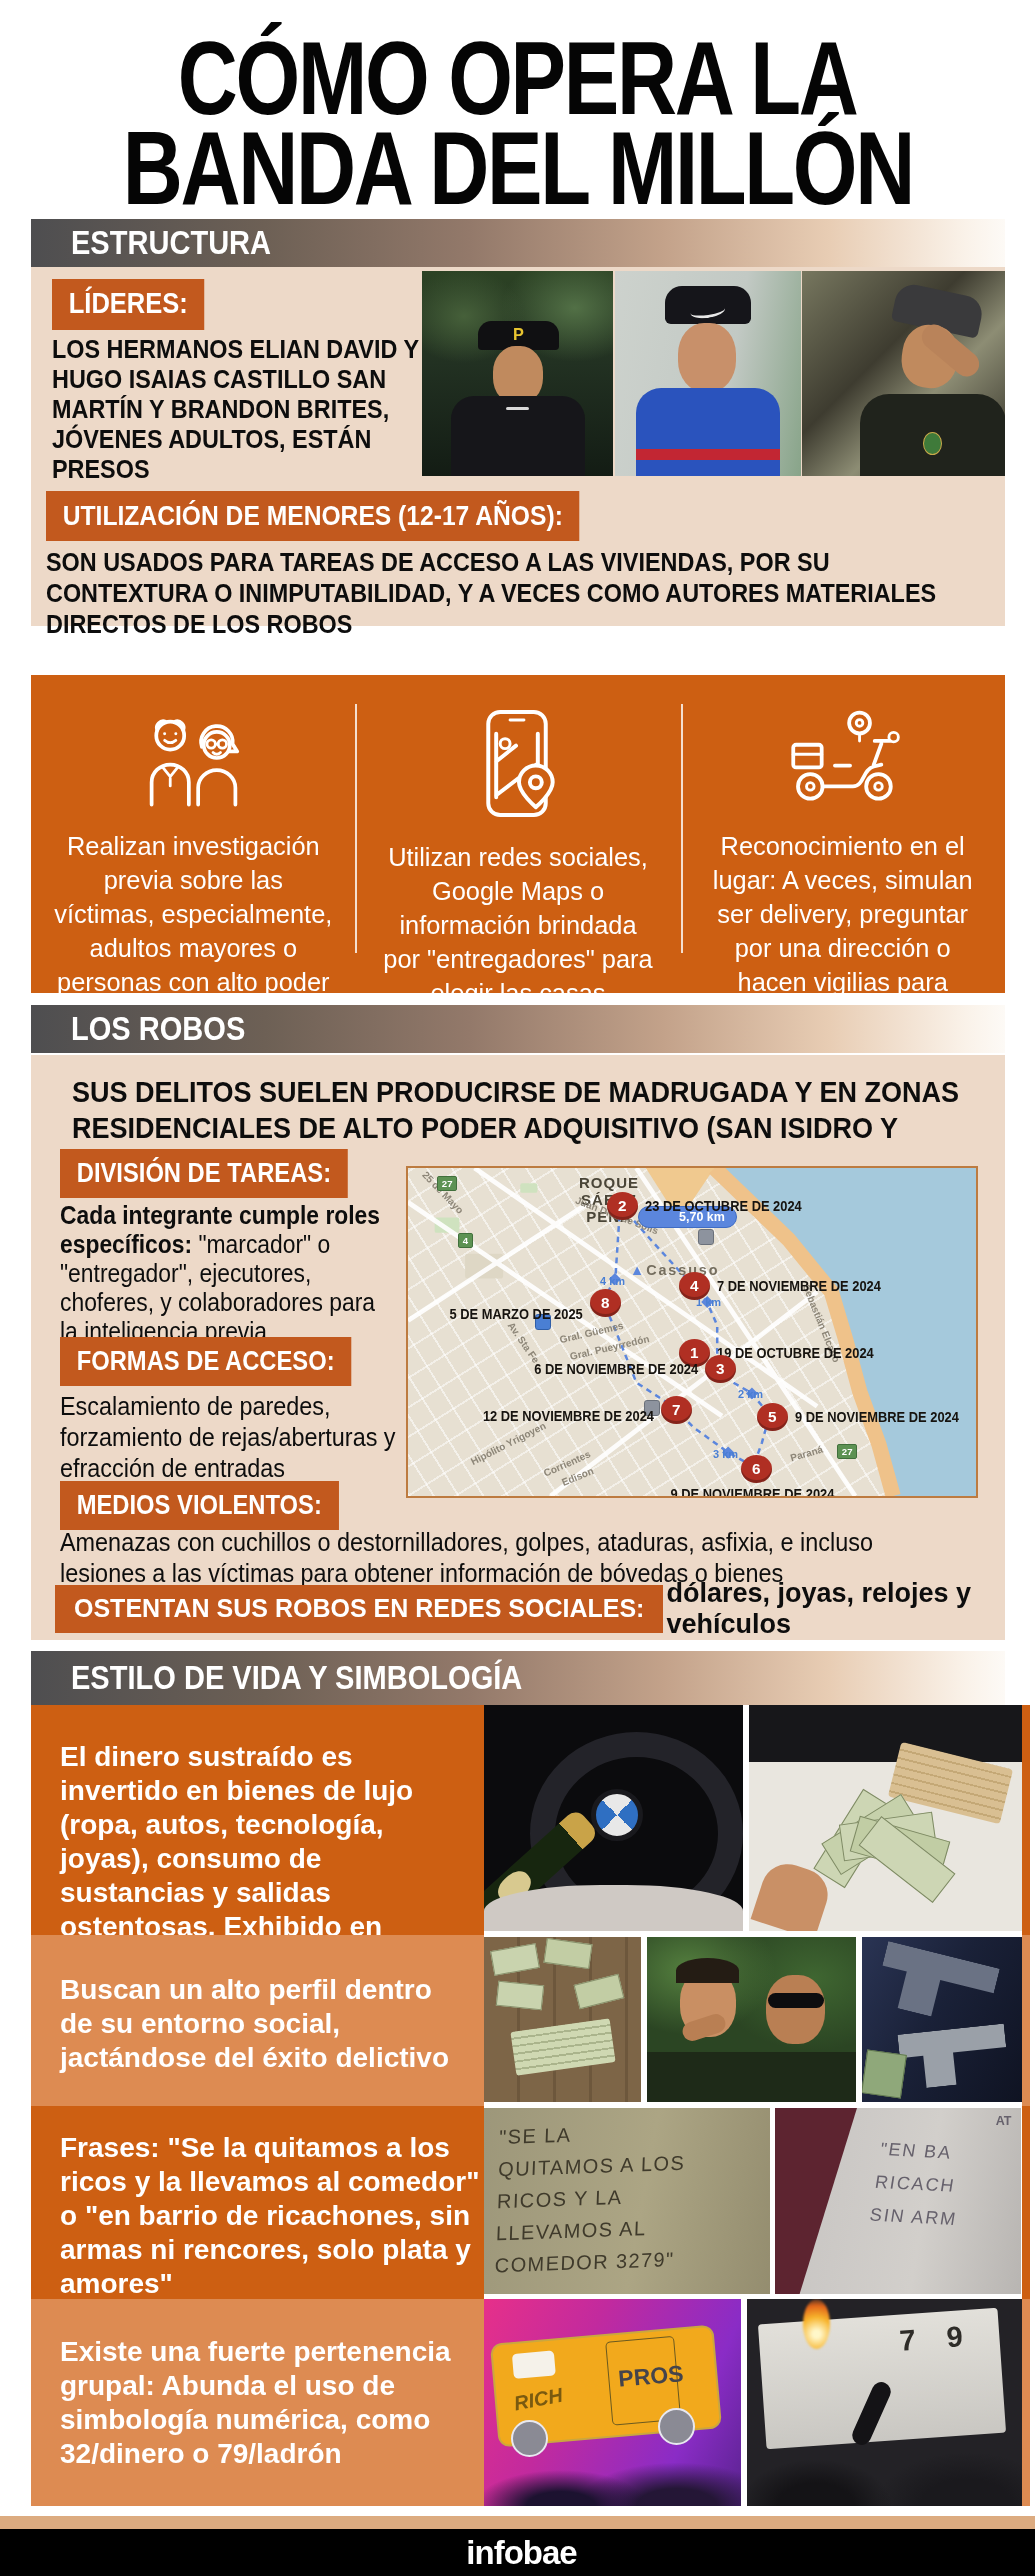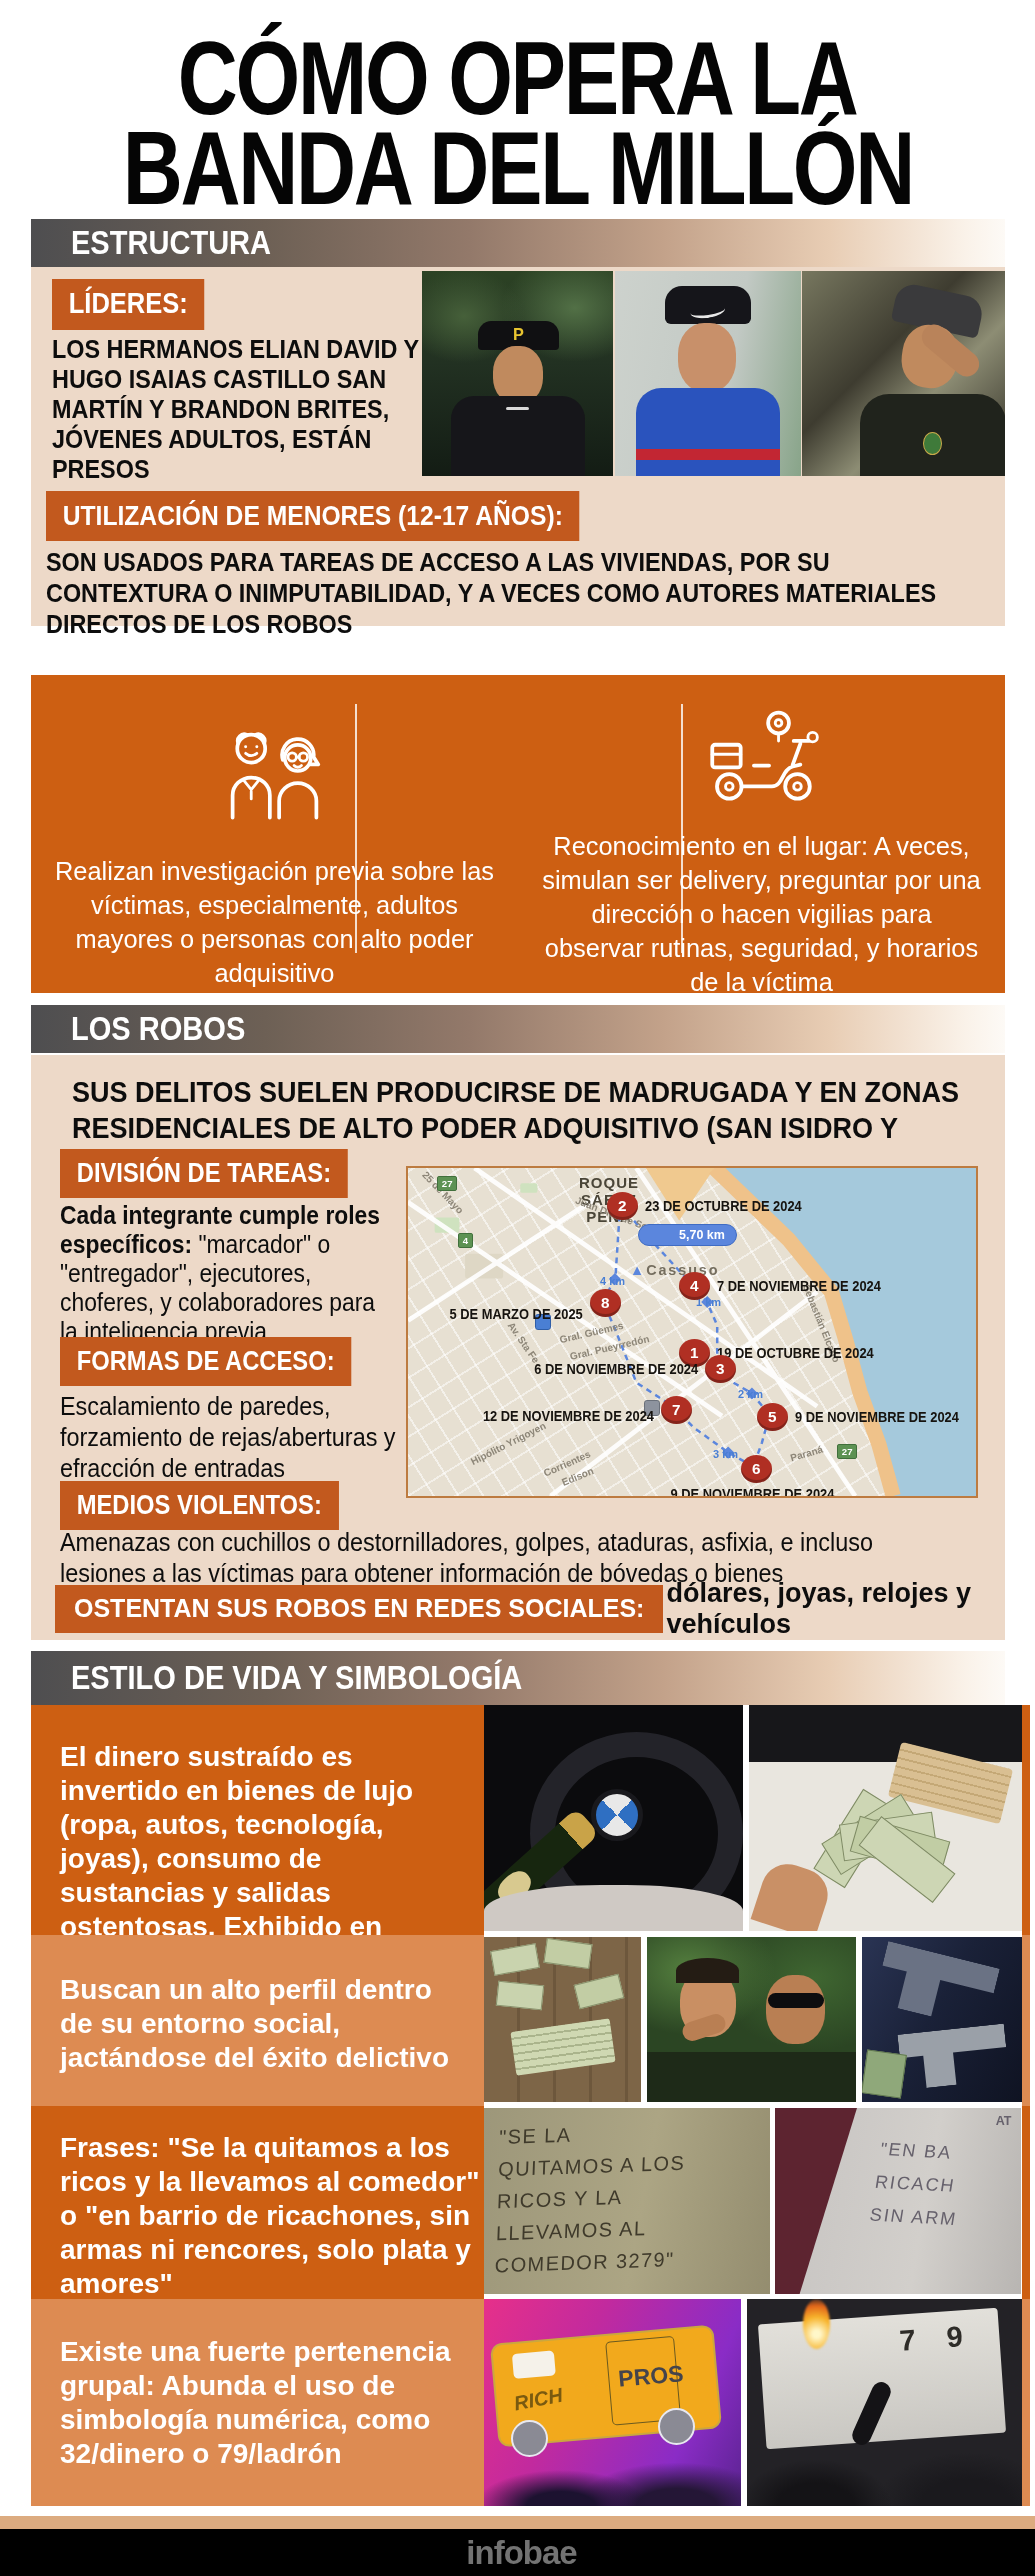--- a/index.html
+++ b/index.html
@@ -80,21 +80,21 @@
   .ph-note2{background:linear-gradient(100deg,#c6c3c1 0%,#d2cfcb 60%,#b8b5b2 100%);}
   .ph-truck{background:linear-gradient(115deg,#e6308a 0%,#c22a9e 35%,#8a2cc6 75%,#5a2390 100%);}
   .ph-79{background:#232226;}
   .hand1{font-size:20px;line-height:32px;color:#3f3a2b;transform:rotate(-2deg) skewX(-4deg);
          letter-spacing:1.4px;font-weight:500;white-space:pre-line;}
   .hand2{font-size:18px;line-height:33px;color:#66616c;transform:rotate(3deg) skewX(-6deg);
          letter-spacing:1.9px;white-space:pre-line;}
 
   .tanbar{left:0;top:2516px;width:1035px;height:13.4px;background:#dcab80;}
   .footer{left:0;top:2529px;width:1035px;height:47px;background:#000;display:flex;align-items:center;justify-content:center;}
-  .footer .logo{color:#737373;font-size:33px;font-weight:700;letter-spacing:-1px;margin-left:8px;}
+  .footer .logo{color:#ffffff;font-size:33px;font-weight:700;letter-spacing:-1px;margin-left:8px;}
 </style>
 </head>
 <body>
 
 <div class="page">
 
   <div class="abs hdr" style="top:219px;">
     <span class="sqz1">ESTRUCTURA</span>
   </div>
 
@@ -150,20 +150,33 @@
           <circle cx="84" cy="37" r="4.5" stroke-width="3"></circle>
             <circle cx="96" cy="37" r="4.5" stroke-width="3"></circle>
             <path d="M88.5 37 h3" stroke-width="3"></path>
           <path d="M86 46 q4 4 8 0" stroke-width="3"></path>
           <path d="M70 102 V84 a20 19 0 0 1 40 0 V102"></path>
         </svg>
       </div>
       <div class="ictext">Realizan investigación previa sobre las víctimas, especialmente, adultos mayores o personas con alto poder adquisitivo</div>
     </div>
     <div class="vdiv" style="left:324px;"></div>
+    <div class="icol">
+      <div class="icoslot">
+        <svg width="92" height="111" viewBox="0 0 92 112" fill="none" stroke="#fff" stroke-width="4" stroke-linecap="round" stroke-linejoin="round">
+          <rect x="16" y="4" width="58" height="104" rx="12"></rect>
+          <path d="M38 12 h14" stroke-width="3"></path>
+          <path d="M24 26 v64 M66 26 v38 M24 88 l42 -32 M24 54 l20 -16"></path>
+          <circle cx="33" cy="36" r="5" stroke-width="3"></circle>
+          <path d="M64 58 a17 17 0 0 1 17 17 c0 11 -17 25 -17 25 s-17 -14 -17 -25 a17 17 0 0 1 17 -17 z" fill="#cd5f12"></path>
+          <circle cx="64" cy="75" r="6"></circle>
+        </svg>
+      </div>
+      <div class="ictext">Utilizan redes sociales, Google Maps o información brindada por "entregadores" para elegir las casas</div>
+    </div>
     <div class="vdiv" style="left:650px;"></div>
     <div class="icol">
       <div class="icoslot">
         <svg width="125" height="100" viewBox="0 0 132 104" fill="none" stroke="#fff" stroke-width="4" stroke-linecap="round" stroke-linejoin="round">
           <circle cx="32" cy="82" r="13"></circle>
             <circle cx="32" cy="82" r="4" stroke-width="3"></circle>
           <circle cx="104" cy="82" r="13"></circle>
             <circle cx="104" cy="82" r="4" stroke-width="3"></circle>
           <rect x="14" y="38" width="30" height="24" rx="3"></rect>
             <path d="M14 48 h30" stroke-width="3"></path>
@@ -230,21 +243,21 @@
     <div class="st" style="left:134px;top:290px;transform:rotate(-24deg);">Corrientes</div>
     <div class="st" style="left:153px;top:303px;transform:rotate(-22deg);">Edison</div>
     <div class="st" style="left:382px;top:280px;transform:rotate(-16deg);">Paraná</div>
     <div class="st" style="left:403px;top:115px;transform:rotate(68deg);transform-origin:0 0;">Sebastián Elcano</div>
     <div class="badge" style="left:29px;top:7.7px;">27</div>
     <div class="badge" style="left:50px;top:65px;">4</div>
     <div class="badge" style="left:429px;top:276px;">27</div>
     <div class="transit" style="left:290px;top:61px;"></div>
     <div class="transit" style="left:236px;top:232px;"></div>
     <div class="transit blue" style="left:127px;top:146px;"></div>
-    <div class="pill" style="left:230px;top:56px;padding-left:40px;">5,70 km</div>
+    <div class="pill" style="left:230px;top:38px;padding-left:40px;">5,70 km</div>
     <div class="dist" style="left:192px;top:107px;">4 km</div>
     <div class="dist" style="left:288px;top:128px;">1 km</div>
     <div class="dist" style="left:330px;top:220px;">2 km</div>
     <div class="dist" style="left:305px;top:280px;">3 km</div>
 
     <div class="mk" style="left:286px;top:184px;">
         <span>1</span>
         <span class="mkl side-r">19 DE OCTUBRE DE 2024</span>
       </div>
     <div class="mk" style="left:214px;top:37px;">

